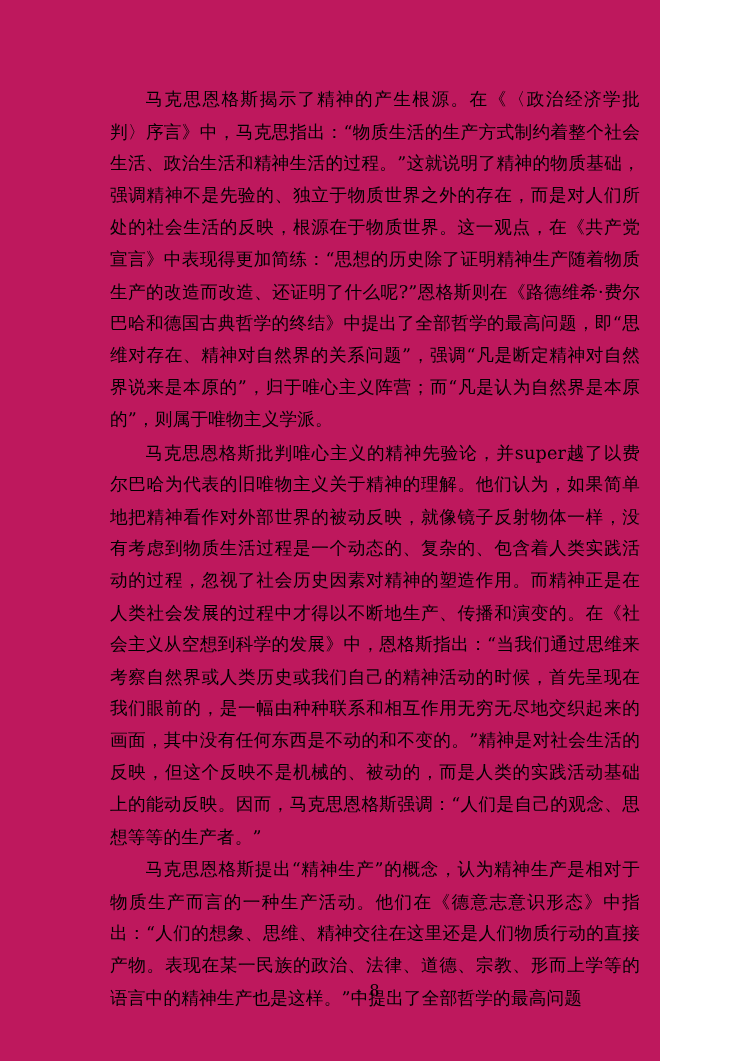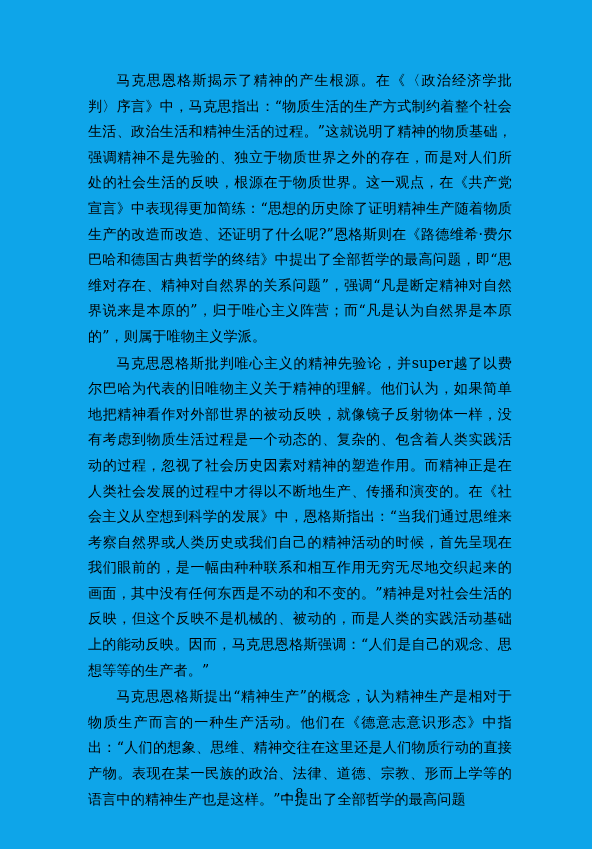--- a/index.html
+++ b/index.html
@@ -12,23 +12,23 @@
     height: 849px;
     font-family: "DejaVu Serif", "Liberation Serif", serif;
     color: #000000;
     position: relative;
     overflow: hidden;
   }
   .page {
     position: absolute;
     left: 0;
     top: 0;
-    width: 592px;
+    width: 528px;
     height: 849px;
-    background: #0ea5e9;
+    background: #be185d;
   }
   .content {
     position: absolute;
     left: 88px;
     top: 68px;
     width: 424px;
   }
   .para {
     font-size: 14.1px;
     line-height: 25.6px;

